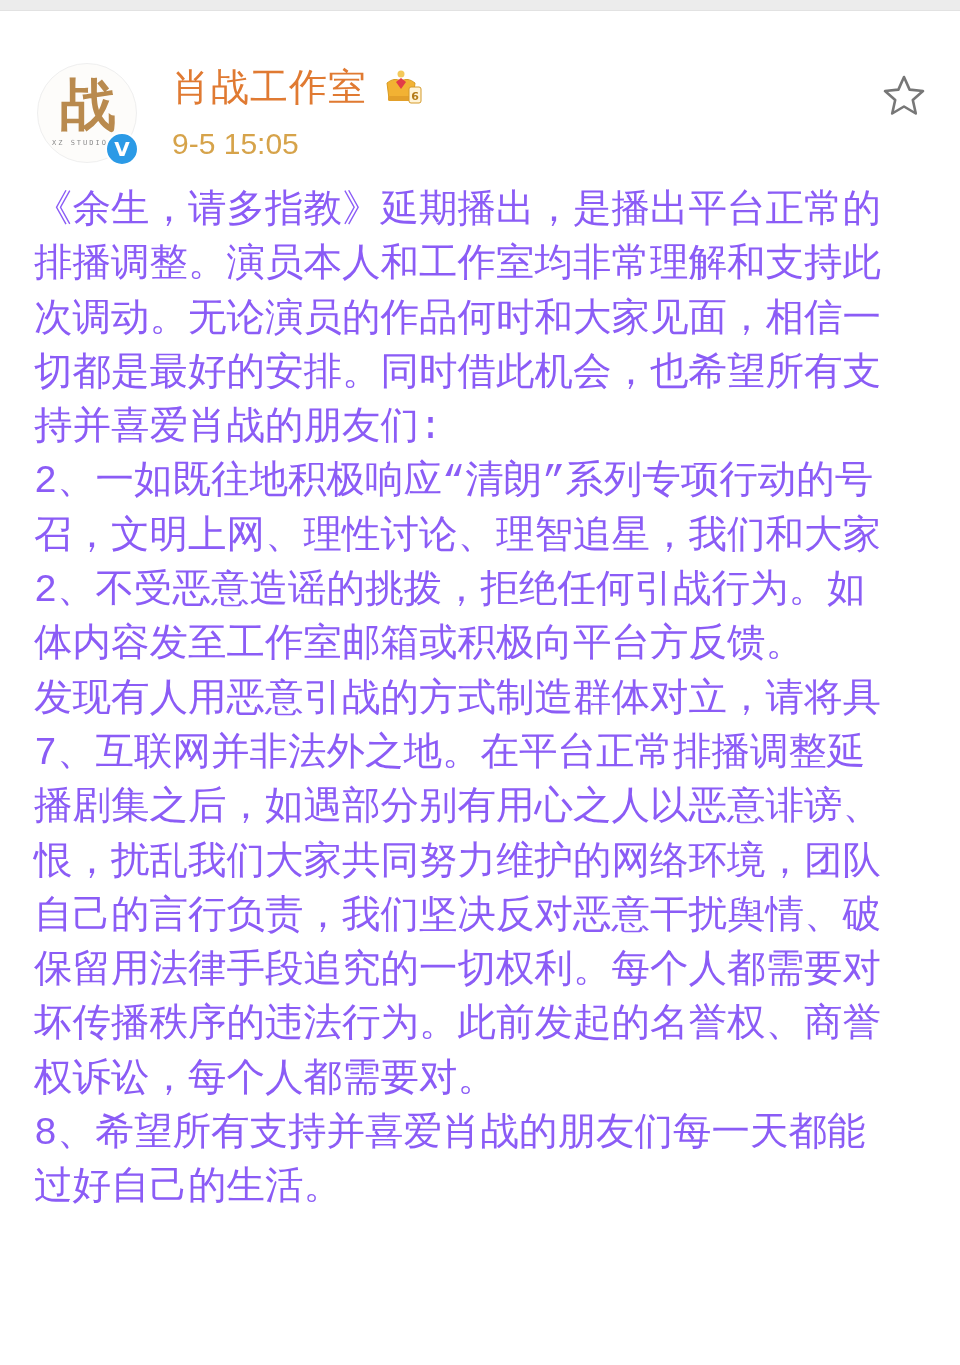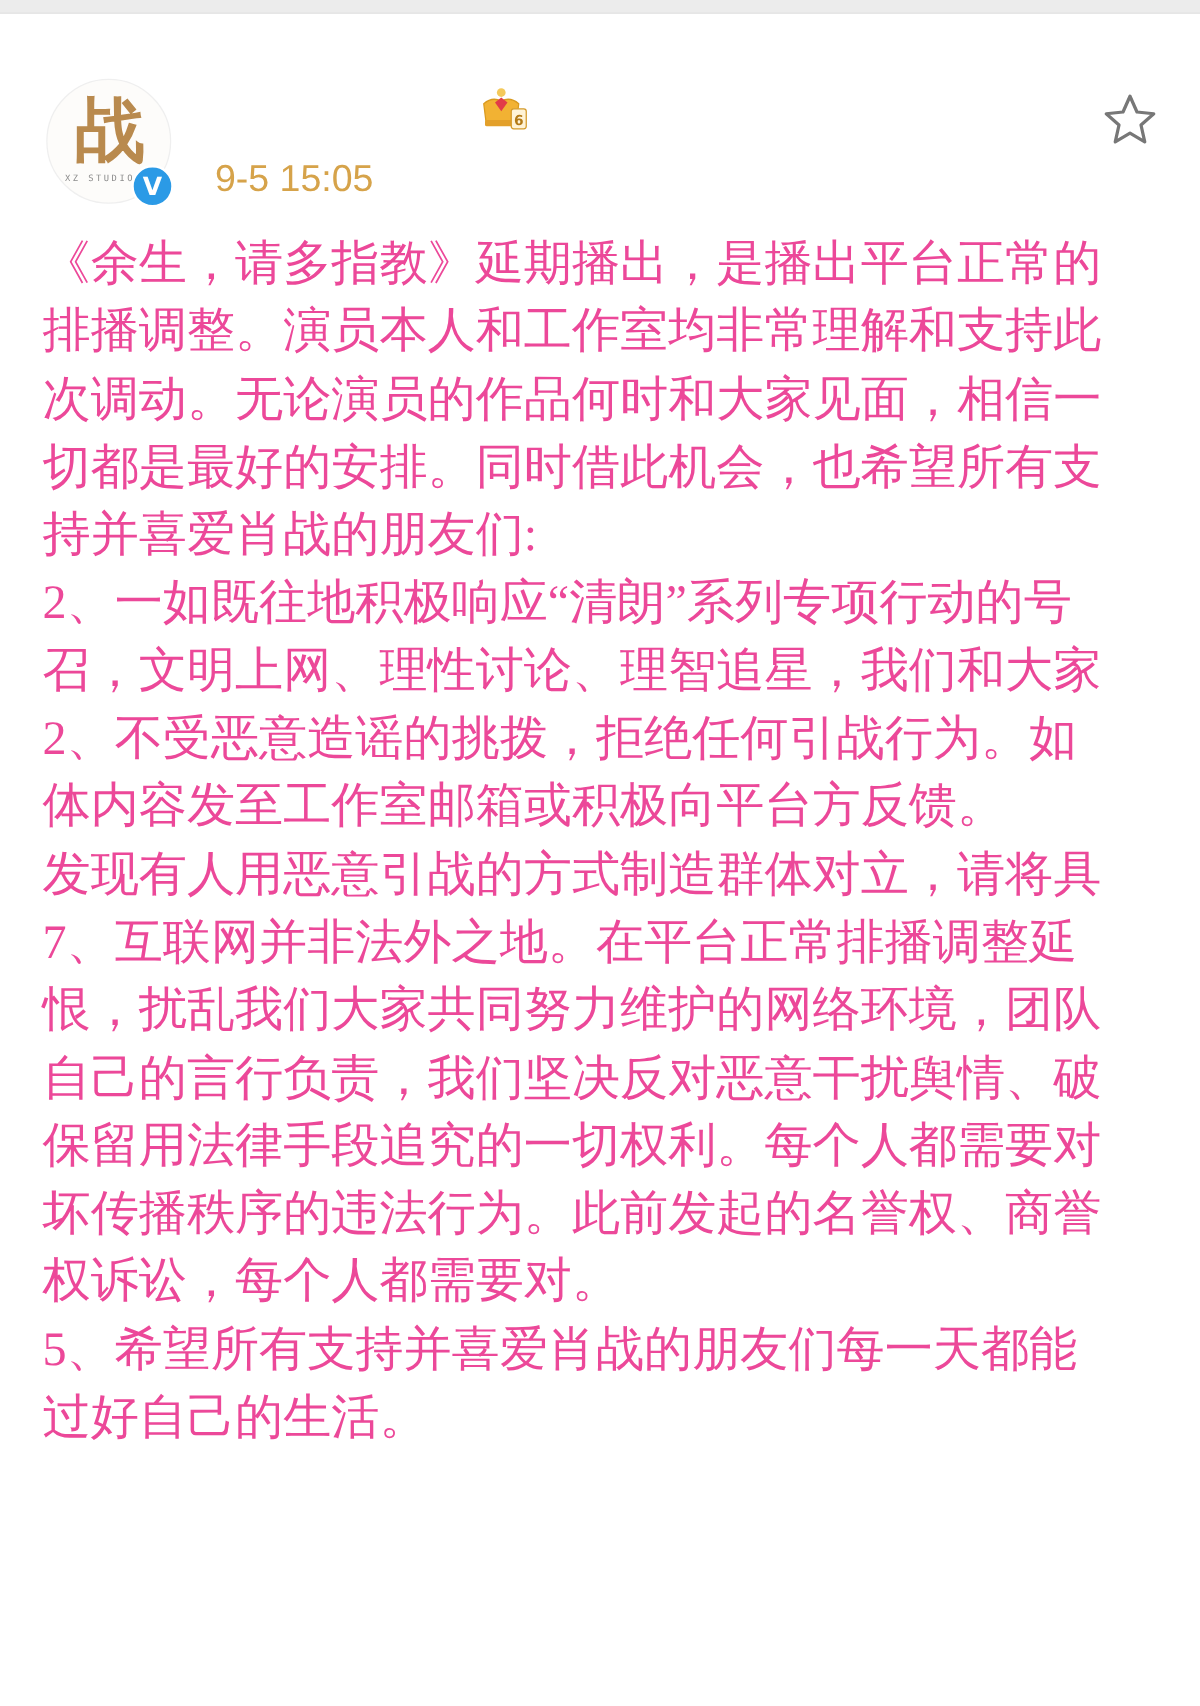--- a/index.html
+++ b/index.html
@@ -38,38 +38,39 @@
     }
     .timestamp {
       position: absolute; left: 172px; top: 113px; font-size: 30px; color: #d6a34a;
       line-height: 40px; font-family: "Liberation Sans", sans-serif; text-align: center;
     }
     .fav-star {
       position: absolute; left: 880px; top: 62px; width: 48px; height: 46px; cursor: pointer;
     }
     .content {
       position: absolute; left: 34px; top: 184px; width: 890px;
-      color: #ec4899; font-size: 38.5px; line-height: 54.3px;
-      font-family: Liberation Serif, serif;
+      color: #8b5cf6; font-size: 38.5px; line-height: 54.3px;
+      font-family: Liberation Mono, monospace;
     }
     .para { margin: 0; white-space: normal; word-break: break-all; }
     .line { display: block; white-space: nowrap; }
   </style>
 </head>
 <body>
 
 <div class="topbar"></div>
 
 <div class="header">
   <div class="avatar">
     <div class="glyph">战</div>
     <div class="studio">XZ STUDIO</div>
   </div>
   <div class="verified">V</div>
 
+  <div class="username">肖战工作室</div>
 
   <svg class="crown" viewBox="0 0 38 36">
     <circle cx="17" cy="5" r="3.5" fill="#f4c95a"></circle>
     <path d="M3 14 Q10 8 17 12 Q24 8 31 14 L29 30 L5 30 Z" fill="#f2b233" stroke="#d99a1f" stroke-width="1"></path>
     <path d="M12 13 L17 9 L22 13 L17 20 Z" fill="#e23b48"></path>
     <rect x="4" y="27" width="26" height="5" rx="1.5" fill="#e3a02a"></rect>
     <rect x="25" y="18" width="12" height="16" rx="2" fill="#fff3d6" stroke="#d49a2a" stroke-width="1"></rect>
     <text x="31" y="31" font-size="11" text-anchor="middle" fill="#b37a17" font-family="DejaVu Sans, sans-serif" font-weight="bold">6</text>
   </svg>
 
@@ -86,21 +87,22 @@
     <span class="line">排播调整。演员本人和工作室均非常理解和支持此</span>
     <span class="line">次调动。无论演员的作品何时和大家见面，相信一</span>
     <span class="line">切都是最好的安排。同时借此机会，也希望所有支</span>
     <span class="line">持并喜爱肖战的朋友们:</span>
     <span class="line">2、一如既往地积极响应“清朗”系列专项行动的号</span>
     <span class="line">召，文明上网、理性讨论、理智追星，我们和大家</span>
     <span class="line">2、不受恶意造谣的挑拨，拒绝任何引战行为。如</span>
     <span class="line">体内容发至工作室邮箱或积极向平台方反馈。</span>
     <span class="line">发现有人用恶意引战的方式制造群体对立，请将具</span>
     <span class="line">7、互联网并非法外之地。在平台正常排播调整延</span>
+    <span class="line">播剧集之后，如遇部分别有用心之人以恶意诽谤、</span>
     <span class="line">恨，扰乱我们大家共同努力维护的网络环境，团队</span>
     <span class="line">自己的言行负责，我们坚决反对恶意干扰舆情、破</span>
     <span class="line">保留用法律手段追究的一切权利。每个人都需要对</span>
     <span class="line">坏传播秩序的违法行为。此前发起的名誉权、商誉</span>
     <span class="line">权诉讼，每个人都需要对。</span>
-    <span class="line">5、希望所有支持并喜爱肖战的朋友们每一天都能</span>
+    <span class="line">8、希望所有支持并喜爱肖战的朋友们每一天都能</span>
     <span class="line">过好自己的生活。</span>
   </p>
 </div>
 
 </body></html>

